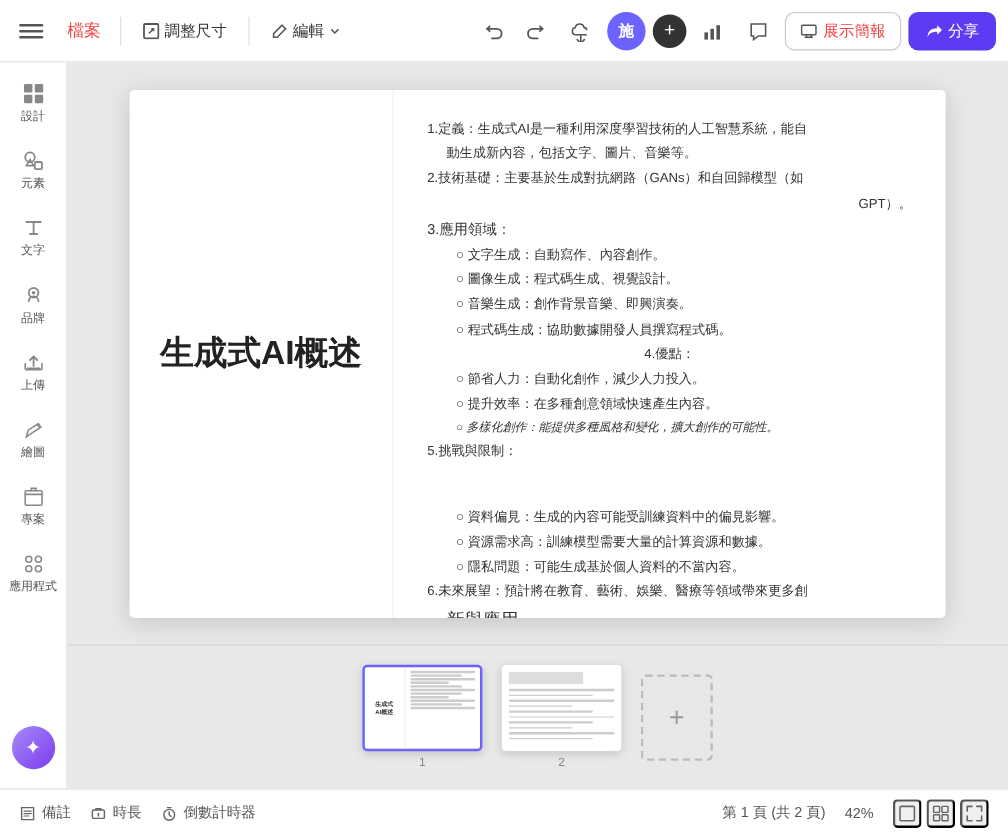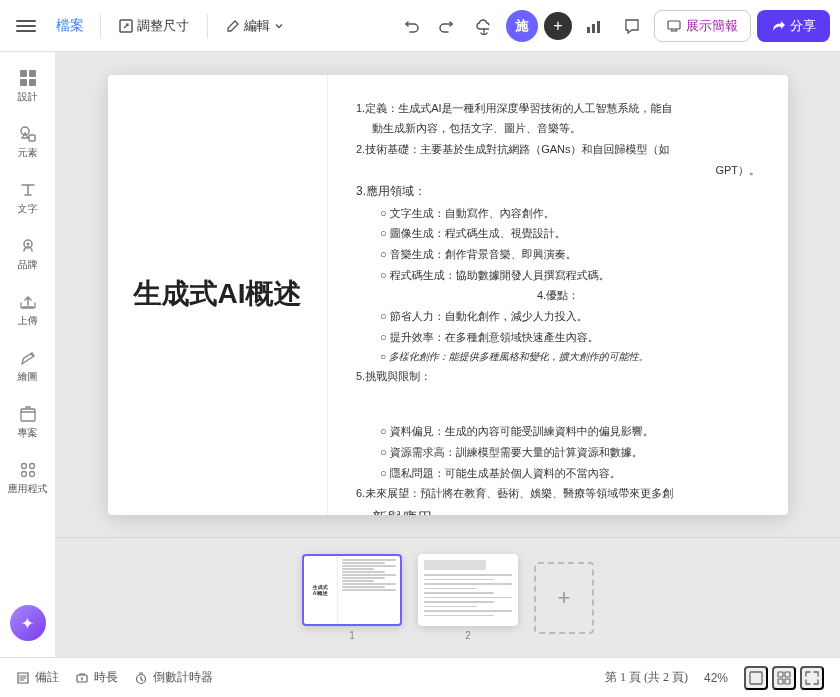--- a/index.html
+++ b/index.html
@@ -22,21 +22,21 @@
       padding: 0 10px;
       gap: 6px;
       border-bottom: 1px solid #e0e0e0;
       flex-shrink: 0;
     }
     .nav-menu-icon {
       width: 20px; height: 20px;
       display: flex; flex-direction: column; justify-content: center; gap: 3px;
     }
     .nav-menu-icon span { display: block; height: 2px; background: #555; border-radius: 1px; }
-    .nav-filename { font-size: 14px; font-weight: 500; color: #3b82f6; padding: 5px 8px; }
+    .nav-filename { font-size: 14px; font-weight: 500; color: #ef4444; padding: 5px 8px; }
     .nav-separator { width: 1px; height: 24px; background: #e0e0e0; margin: 0 2px; }
     .nav-action {
       display: flex; align-items: center; gap: 4px;
       padding: 5px 10px; border-radius: 6px; cursor: pointer;
       font-size: 13px; color: #333; border: none; background: transparent;
     }
     .nav-spacer { flex: 1; }
     .undo-redo { display: flex; gap: 2px; }
     .icon-btn {
       width: 32px; height: 32px; border-radius: 6px;
@@ -53,21 +53,21 @@
     .plus-btn {
       width: 28px; height: 28px; border-radius: 50%;
       background: #333; color: #fff;
       display: flex; align-items: center; justify-content: center;
       font-size: 16px; cursor: pointer; flex-shrink: 0;
     }
     .present-btn {
       display: flex; align-items: center; gap: 5px;
       padding: 6px 12px; border-radius: 8px;
       background: transparent; border: 1.5px solid #ccc;
-      font-size: 13px; cursor: pointer; color: #a21caf;
+      font-size: 13px; cursor: pointer; color: #ef4444;
     }
     .share-btn {
       display: flex; align-items: center; gap: 5px;
       padding: 7px 14px; border-radius: 8px;
       background: #5d3bf5; color: #fff;
       border: none; font-size: 13px; font-weight: 500; cursor: pointer;
     }
 
     
     .main-area {
@@ -272,21 +272,21 @@
     }
     .bottom-item {
       display: flex;
       align-items: center;
       gap: 5px;
       font-size: 12px;
       color: #555;
       cursor: pointer;
     }
     .bottom-spacer { flex: 1; }
-    .page-info { font-size: 12px; color: #555; font-family: Liberation Serif, serif; }
+    .page-info { font-size: 12px; color: #555; }
     .zoom-info { font-size: 12px; color: #555; }
     .view-btns { display: flex; gap: 4px; }
     .view-btn {
       width: 24px; height: 24px; border-radius: 4px;
       display: flex; align-items: center; justify-content: center;
       cursor: pointer; font-size: 13px; color: #555;
     }
   </style>
 </head>
 <body>

